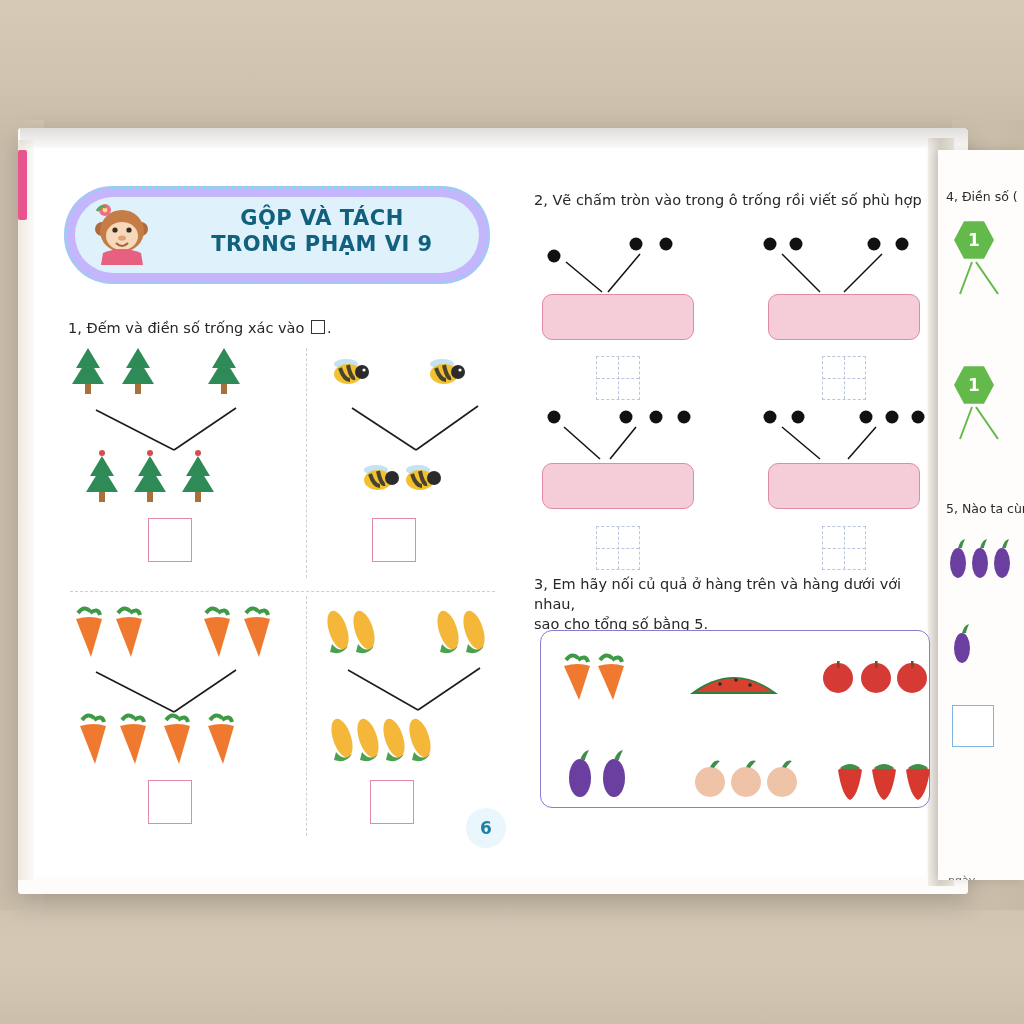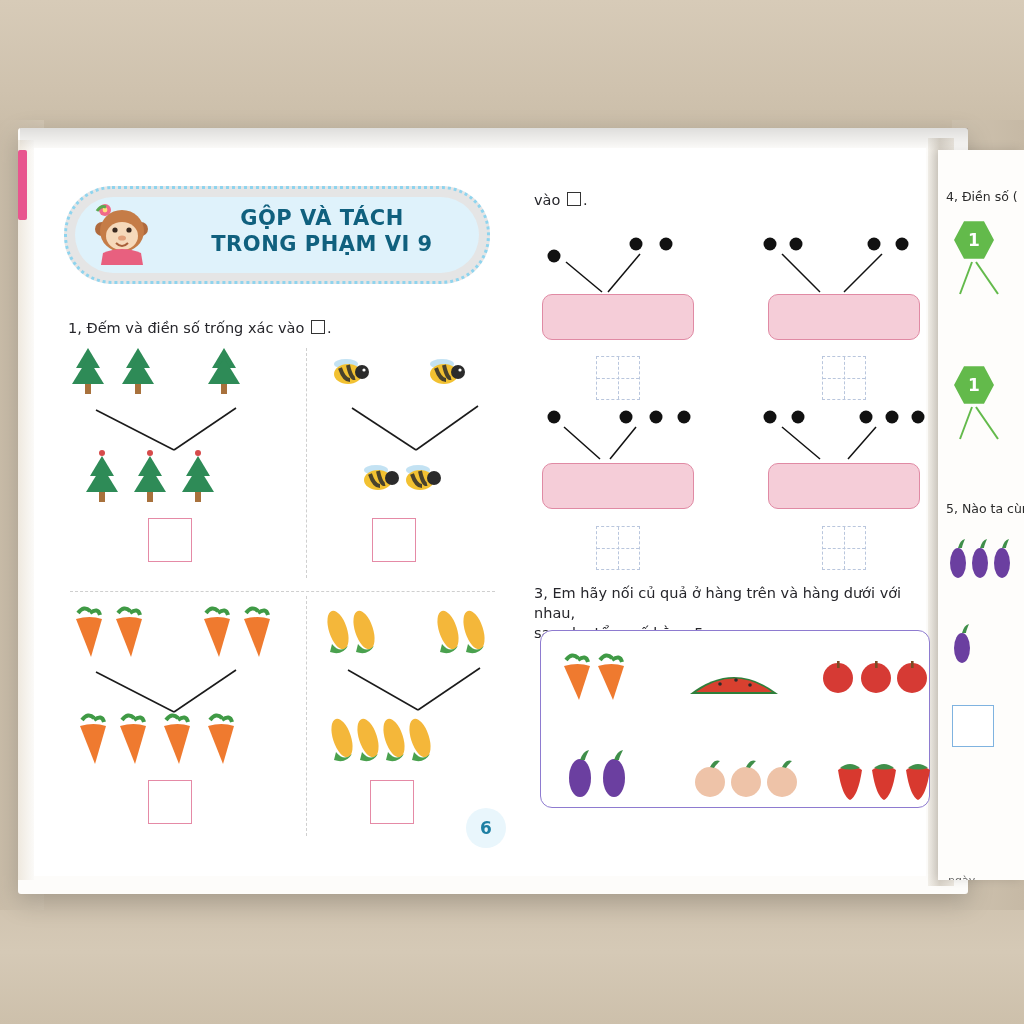--- a/index.html
+++ b/index.html
@@ -68,21 +68,21 @@
   .sheet{
     position:absolute;left:34px;top:148px;width:892px;height:728px;
     background:#ffffff;
     color:#2b2b2b;
   }
 
   
   .banner{
     position:absolute;left:30px;top:38px;width:420px;height:92px;
     border:3px dotted #8fd4ee;border-radius:48px;
-    background:#e5e5e5;
+    background:#c4b5fd;
   }
   .banner-inner{
     position:absolute;left:8px;top:8px;right:8px;bottom:8px;
     border-radius:42px;background:#dff2fb;
   }
   .monkey{
     position:absolute;left:22px;top:12px;width:66px;height:66px;
   }
   .banner-text{
     position:absolute;left:100px;top:16px;width:310px;
@@ -91,21 +91,21 @@
     letter-spacing:.5px;
   }
   .banner-text .l1{font-size:21px;line-height:26px;}
   .banner-text .l2{font-size:21px;line-height:26px;}
 
   .q{
     position:absolute;font-size:14.5px;color:#26262b;line-height:20px;
   }
   .q1{left:34px;top:170px;width:330px;}
   .q2{left:500px;top:42px;width:392px;}
-  .q3{left:500px;top:435px;width:392px;}
+  .q3{left:500px;top:426px;width:392px;}
 
   .boxglyph{
     display:inline-block;width:12px;height:12px;border:1.4px solid #333;
     vertical-align:-1px;margin:0 2px;
   }
 
   
   .vdash{
     position:absolute;left:272px;top:200px;width:0;height:230px;
     border-left:1.6px dashed #cfcfcf;
@@ -411,23 +411,21 @@
       <g transform="translate(78,4)">
         <ellipse cx="16" cy="26" rx="9" ry="20" fill="#f4b73a" transform="rotate(-18 16 26)"></ellipse>
         <path d="M10 40 q8 10 16 2 q-6 10 -18 6z" fill="#4aa14e"></path>
       </g>
     </svg>
     <div class="ansbox" style="left:336px;top:632px;"></div>
 
     <div class="pagenum">6</div>
 
     <div class="q q2">
-      <div>
-        <span>vào </span><span class="boxglyph"></span><span>.</span>
-      </div>
+      <div>2, Vẽ chấm tròn vào trong ô trống rồi viết số phù hợp</div>
     </div>
 
     <svg class="cell" style="left:506px;top:88px;" width="164" height="66">
       <circle cx="14" cy="20" r="6.5" fill="#111"></circle>
       <circle cx="96" cy="8" r="6.5" fill="#111"></circle>
       <circle cx="126" cy="8" r="6.5" fill="#111"></circle>
       <line x1="26" y1="26" x2="62" y2="56" stroke="#111" stroke-width="1.5"></line>
       <line x1="100" y1="18" x2="68" y2="56" stroke="#111" stroke-width="1.5"></line>
     </svg>
     <div class="pinkbar" style="left:508px;top:146px;"></div>

